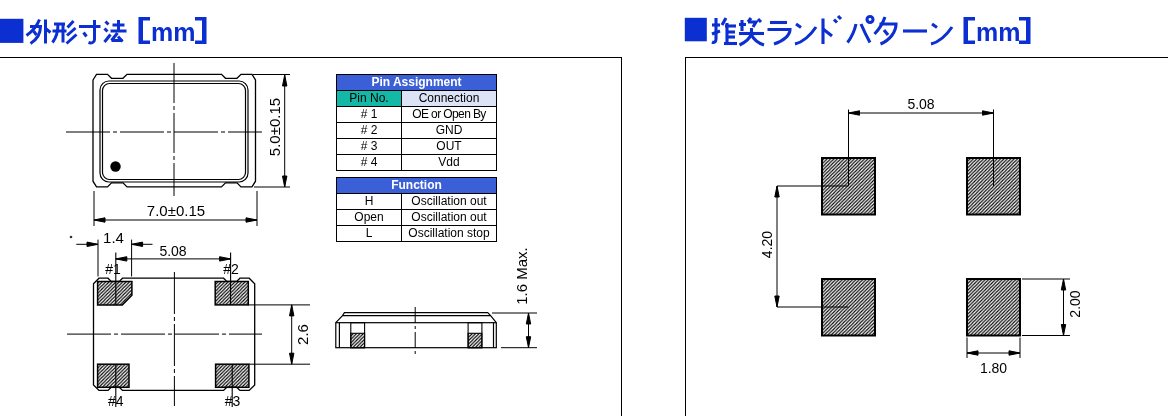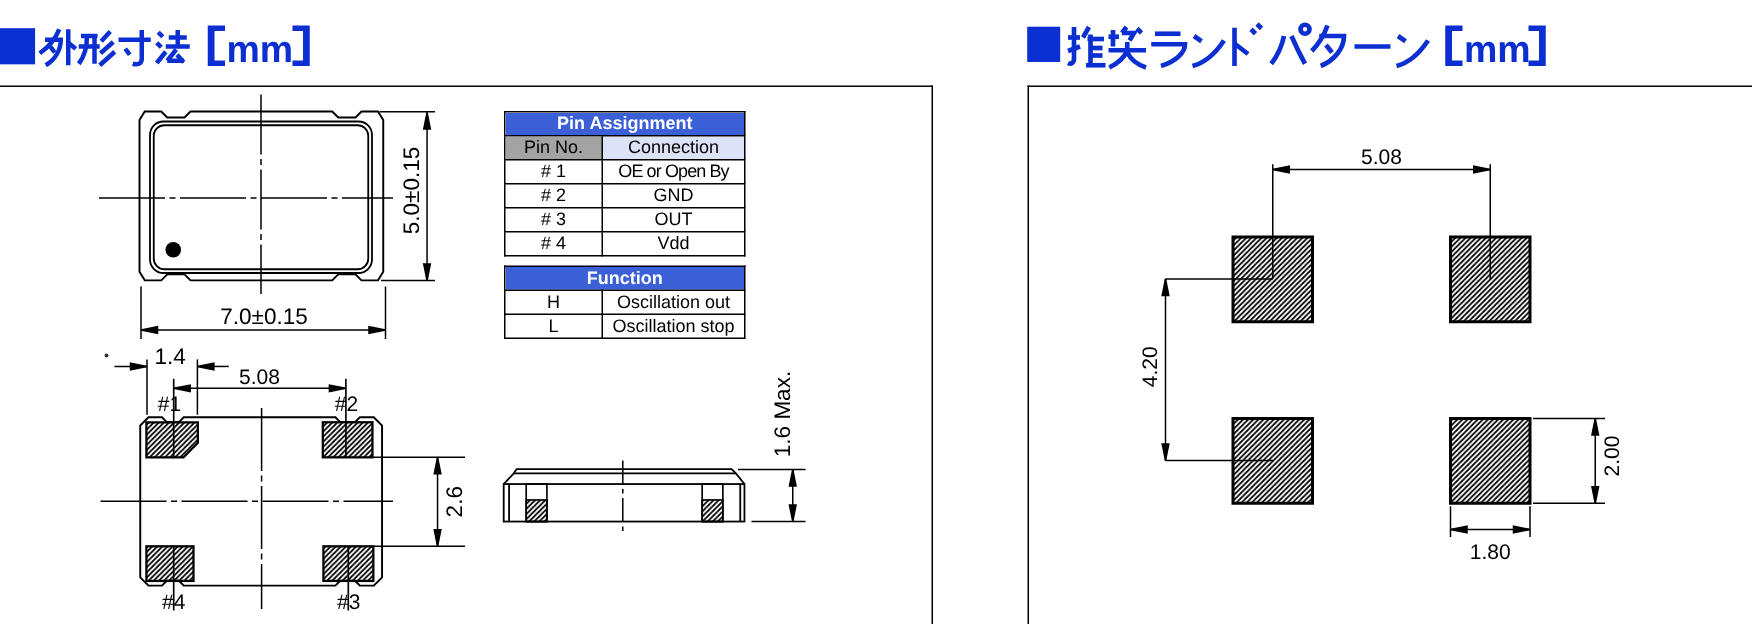--- a/index.html
+++ b/index.html
@@ -325,21 +325,21 @@
 <table class="abs" style="left:336px;top:73.5px;width:161px;">
   <colgroup>
       <col style="width:65px">
       <col>
     </colgroup>
   <tbody>
       <tr>
         <td colspan="2" style="background:#3b5fd6;color:#fff;font-weight:bold;height:15px;">Pin Assignment</td>
       </tr>
   <tr>
-        <td style="background:#a3a3a3;height:15px;">Pin No.</td>
+        <td style="background:#14b8a6;height:15px;">Pin No.</td>
         <td style="background:#dde3f6;">Connection</td>
       </tr>
   <tr>
         <td style="height:15px;"># 1</td>
         <td><span style="letter-spacing:-0.6px">OE or Open By</span></td>
       </tr>
   <tr>
         <td style="height:15px;"># 2</td>
         <td>GND</td>
       </tr>
@@ -361,17 +361,21 @@
     </colgroup>
   <tbody>
       <tr>
         <td colspan="2" style="background:#3b5fd6;color:#ffffff;font-weight:bold;height:15px;">Function</td>
       </tr>
   <tr>
         <td style="height:15px;">H</td>
         <td>Oscillation out</td>
       </tr>
   <tr>
+        <td style="height:15px;">Open</td>
+        <td>Oscillation out</td>
+      </tr>
+  <tr>
         <td style="height:15px;">L</td>
         <td>Oscillation stop</td>
       </tr>
 </tbody>
   </table>
 
 </body></html>

